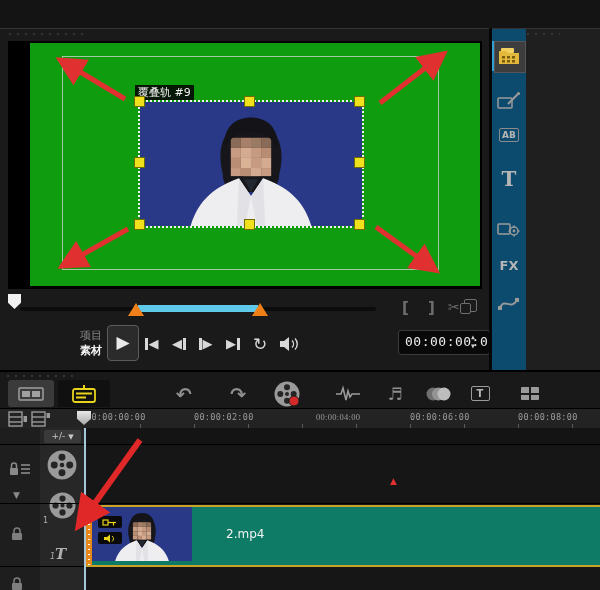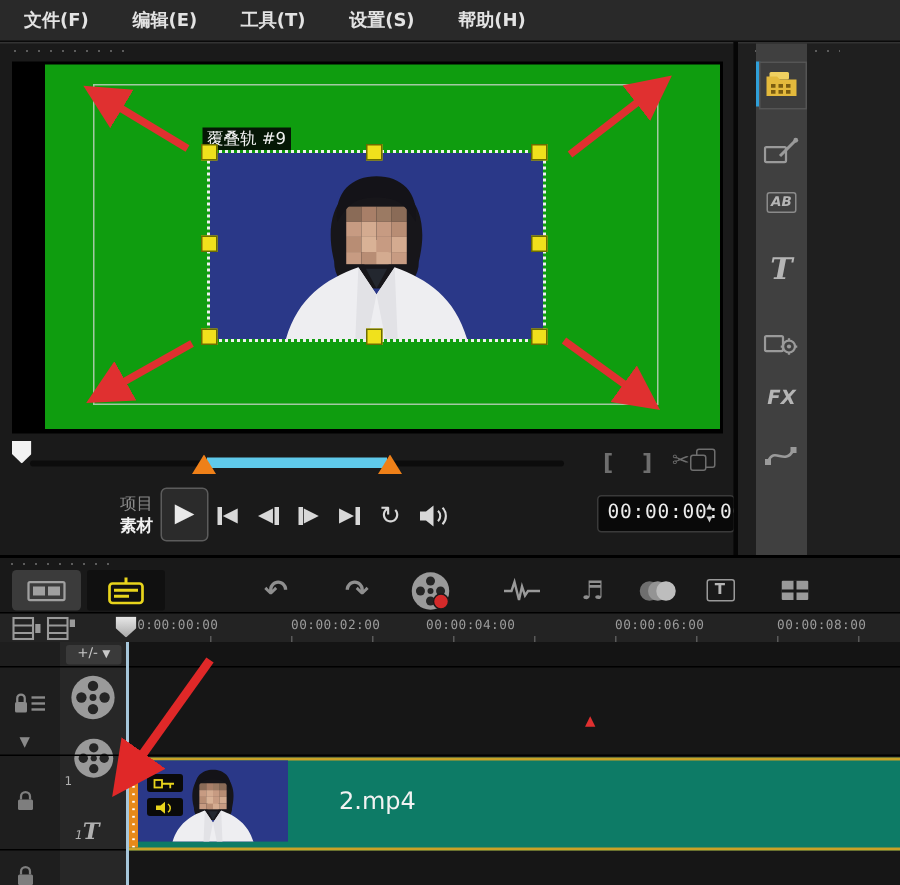--- a/index.html
+++ b/index.html
@@ -49,21 +49,21 @@
   .tbar{width:2.5px;height:12px;background:#d8d8d8;}
   .tri{font-size:13px;line-height:14px;}
   #loop-btn{font-size:17px;line-height:16px;}
   #timecode-box{left:398px;top:301px;width:84px;height:23px;background:#090909;border:1px solid #3a3a3a;
                 border-radius:3px;color:#ececec;font-family:"DejaVu Sans Mono","Liberation Mono",monospace;
                 font-size:13px;line-height:22px;text-align:left;padding-left:6px;letter-spacing:0.5px;}
   .spin{position:absolute;left:72px;font-size:6.5px;color:#d0d0d0;line-height:6px;}
 
   
   #library-panel{left:492px;top:28px;width:108px;height:342px;background:#1f1f1f;border-top:1px solid #333;}
-  #nav-strip{left:12px;top:0;width:34px;height:342px;background:#404040;font-style:italic;}
+  #nav-strip{left:0;top:0;width:34px;height:342px;background:#0c4a6e;}
   .nav-item{position:absolute;left:2px;width:30px;height:28px;display:flex;align-items:center;justify-content:center;}
   #nav-active-bg{left:2px;top:12px;width:30px;height:30px;background:#3d3d3d;border:1px solid #555;}
   #nav-active-bar{left:0;top:12px;width:3px;height:30px;background:#2f9fd8;}
   .nav-txt{color:#b5b5b5;font-weight:bold;}
   .ab-box{border:1px solid #8a8a8a;border-radius:2px;font-size:9px;padding:1px 2px;color:#b5b5b5;font-weight:bold;}
   #gallery{left:34px;top:0;width:74px;height:342px;}
   #add-row{left:14px;top:26px;color:#8e8e8e;font-size:12px;}
   #add-plus{font-size:15px;font-weight:bold;margin-right:10px;color:#9a9a9a;}
   .lib-item{position:absolute;left:0;width:74px;height:20px;line-height:20px;padding-left:7px;
             font-size:11.5px;color:#c9c9c9;white-space:nowrap;overflow:hidden;}
@@ -107,21 +107,21 @@
   #red-tri-marker{left:390px;top:48px;color:#e03030;font-size:9px;z-index:4;}
 
   
   #clip{left:86px;top:77px;width:514px;height:58px;background:#0d7b66;
         border-top:2px solid #c9a227;border-bottom:2px solid #c9a227;z-index:3;}
   #clip-grip{position:absolute;left:0;top:0;width:6px;height:100%;background:#e6891a;
              background-image:radial-gradient(#fff 0.7px, transparent 1px);background-size:6px 5px;}
   #clip-thumb{position:absolute;left:6px;top:0;width:100px;height:54px;}
   .clip-badge{position:absolute;left:12px;width:24px;height:12px;background:#0a0a0a;border-radius:2px;
               display:flex;align-items:center;justify-content:center;z-index:4;}
-  #clip-name{position:absolute;left:140px;top:0;height:54px;line-height:54px;color:#f2f2f2;font-size:16px;}
+  #clip-name{position:absolute;left:140px;top:0;height:54px;line-height:54px;color:#f2f2f2;font-size:12px;}
 
   .track-ico-num{font-size:8px;color:#b0b0b0;}
   .title-track-T{font-size:15px;color:#b0b0b0;font-weight:bold;font-family:"DejaVu Serif","Liberation Serif",serif;}
   #tl-arrow-svg{left:0;top:0;z-index:9;}
 </style>
 </head>
 <body>
 
 <div id="app" class="nosel">
 
@@ -158,27 +158,20 @@
         <circle cx="13" cy="13" r="12.5" fill="#9a9a9a"></circle>
         <circle cx="13" cy="6.3" r="3" fill="#252525"></circle>
           <circle cx="13" cy="19.7" r="3" fill="#252525"></circle>
         <circle cx="6.3" cy="13" r="3" fill="#252525"></circle>
           <circle cx="19.7" cy="13" r="3" fill="#252525"></circle>
         <circle cx="13" cy="13" r="2" fill="#252525"></circle>
       </g>
     </defs>
   </svg>
 
-  <div id="menubar" class="abs">
-    <span class="menu-item">文件(F)</span>
-    <span class="menu-item">编辑(E)</span>
-    <span class="menu-item">工具(T)</span>
-    <span class="menu-item">设置(S)</span>
-    <span class="menu-item">帮助(H)</span>
-  </div>
 
   <div id="preview-panel" class="abs">
     <div class="grip abs" style="left:6px;top:3px;width:80px;"></div>
 
     <div id="viewport" class="abs">
       <div id="green-bg" class="abs"></div>
       <div id="safe-frame" class="abs"></div>
 
       <div id="sel-box" class="abs">
         <svg id="sel-video" class="abs" viewBox="0 0 220 124" preserveAspectRatio="xMidYMid slice">
@@ -389,21 +382,21 @@
       <div class="trk-toggle" style="left:31px;">
         <svg width="20" height="16" viewBox="0 0 20 16">
           <rect x="1" y="1" width="13" height="14" fill="none" stroke="#9a9a9a" stroke-width="1.4"></rect>
           <line x1="1" y1="6" x2="14" y2="6" stroke="#9a9a9a" stroke-width="1.4"></line>
           <line x1="1" y1="11" x2="14" y2="11" stroke="#9a9a9a" stroke-width="1.4"></line>
           <rect x="15.5" y="2" width="3.5" height="5" fill="#9a9a9a"></rect>
         </svg>
       </div>
       <span class="ruler-label" style="left:86px;">00:00:00:00</span>
       <span class="ruler-label" style="left:194px;">00:00:02:00</span>
-      <span class="ruler-label" style="left:284px;">00:00:04:00</span>
+      <span class="ruler-label" style="left:316px;font-family:Liberation Serif, serif;">00:00:04:00</span>
       <span class="ruler-label" style="left:410px;">00:00:06:00</span>
       <span class="ruler-label" style="left:518px;">00:00:08:00</span>
       <div class="tick" style="left:140px;"></div>
         <div class="tick" style="left:194px;"></div>
       <div class="tick" style="left:248px;"></div>
         <div class="tick" style="left:302px;"></div>
       <div class="tick" style="left:356px;"></div>
         <div class="tick" style="left:410px;"></div>
       <div class="tick" style="left:464px;"></div>
         <div class="tick" style="left:518px;"></div>

